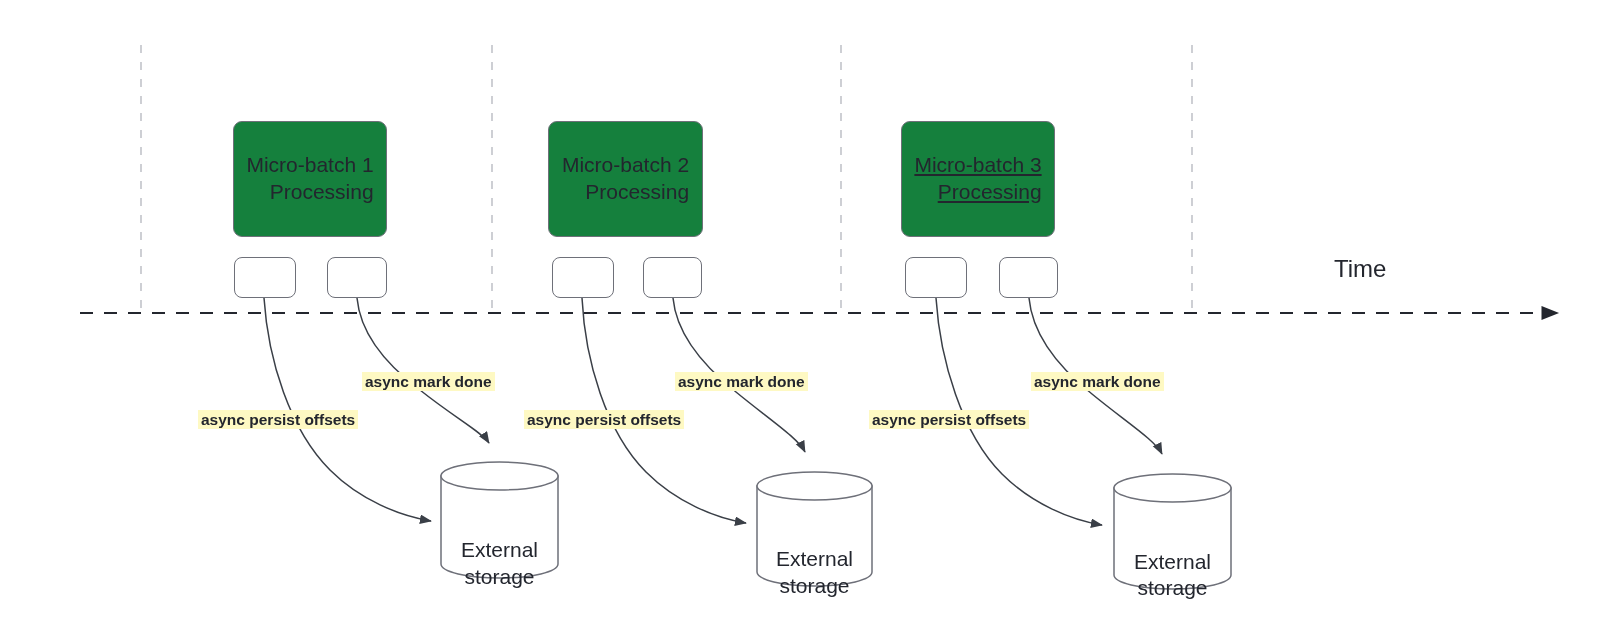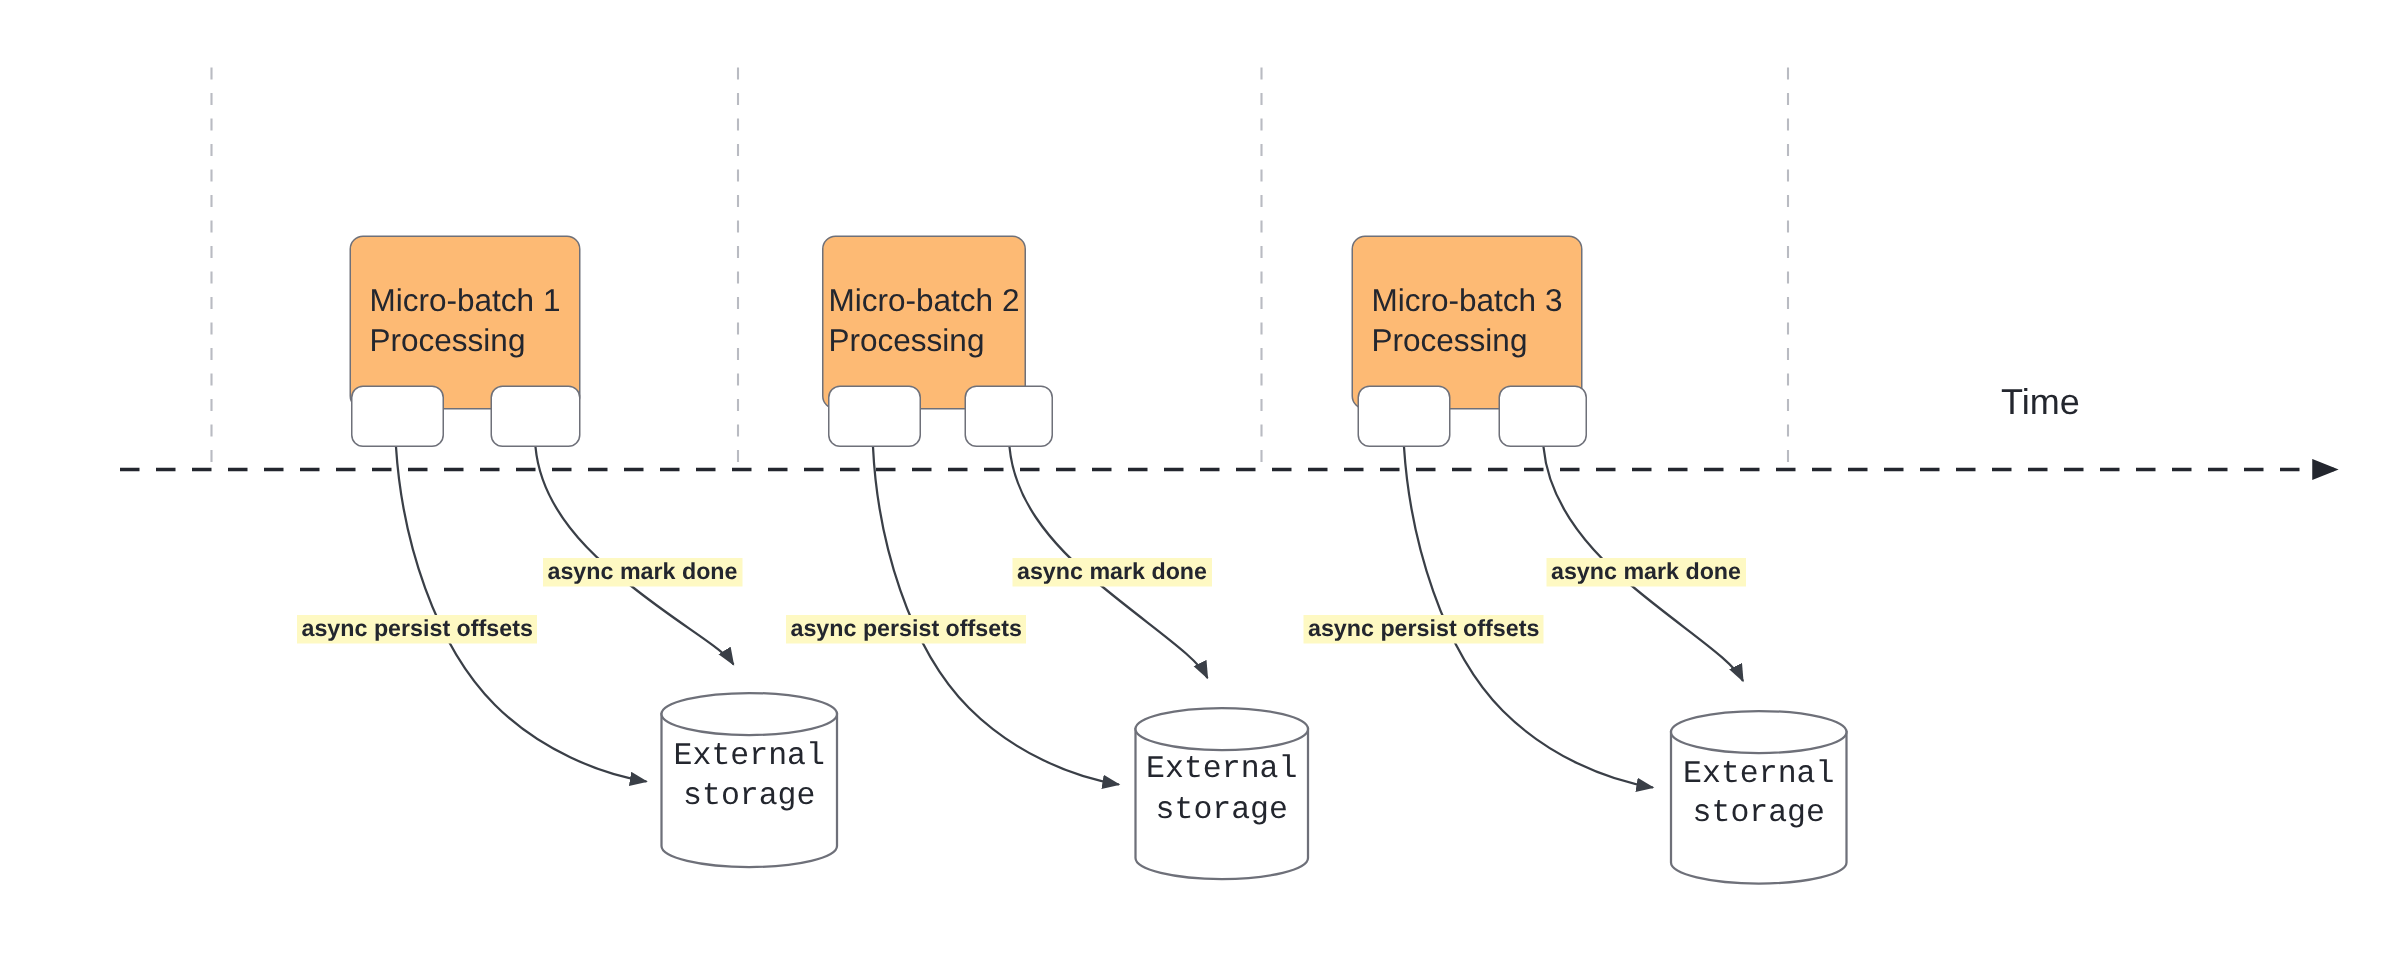--- a/index.html
+++ b/index.html
@@ -22,31 +22,30 @@
     left: 0;
     top: 0;
     width: 1600px;
     height: 642px;
   }
   .node-box {
     position: absolute;
     box-sizing: border-box;
     border: 1.3px solid #6e7079;
     border-radius: 9px;
-    background: #fdba74;
+    background: #15803d;
     display: flex;
     align-items: center;
     justify-content: center;
-    text-align: left;
+    text-align: right;
     color: #23262e;
     font-size: 21px;
     line-height: 1.28;
     font-family: "Liberation Sans", sans-serif;
     white-space: pre-line;
-    margin-top: 36px;
   }
   .mini-box {
     position: absolute;
     box-sizing: border-box;
     border: 1.3px solid #6e7079;
     border-radius: 8px;
     background: #ffffff;
   }
   .edge-label {
     position: absolute;
@@ -54,27 +53,28 @@
     font-size: 15.5px;
     font-weight: bold;
     color: #23262e;
     white-space: nowrap;
     background: #fef9c3;
     padding: 1px 3px;
     line-height: 1.1;
   }
   .cyl-label {
     position: absolute;
-    font-family: Liberation Mono, monospace;
+    font-family: Liberation Sans, sans-serif;
     font-size: 21px;
     color: #23262e;
     text-align: center;
     line-height: 1.28;
     white-space: pre-line;
     pointer-events: none;
+    margin-top: 45px;
   }
   .axis-label {
     position: absolute;
     font-family: "Liberation Sans", sans-serif;
     font-size: 24px;
     color: #23262e;
     white-space: nowrap;
   }
 </style>
 </head>
@@ -126,29 +126,29 @@
 
   <div id="boxes-layer">
       <div class="node-box" style="left: 233px; top: 121px; width: 154px; height: 116px;">Micro-batch 1
 Processing</div>
       <div class="mini-box" style="left: 234px; top: 257px; width: 62px; height: 41px;"></div>
       <div class="mini-box" style="left: 327px; top: 257px; width: 60px; height: 41px;"></div>
       <div class="cyl-label" style="left: 441px; top: 492px; width: 117px;">External
 storage</div>
       <div class="edge-label" style="left: 198px; top: 410px;">async persist offsets</div>
       <div class="edge-label" style="left: 362px; top: 372px;">async mark done</div>
-      <div class="node-box" style="left: 548px; top: 121px; width: 136px; height: 116px;">Micro-batch 2
+      <div class="node-box" style="left: 548px; top: 121px; width: 155px; height: 116px;">Micro-batch 2
 Processing</div>
       <div class="mini-box" style="left: 552px; top: 257px; width: 62px; height: 41px;"></div>
       <div class="mini-box" style="left: 643px; top: 257px; width: 59px; height: 41px;"></div>
       <div class="cyl-label" style="left: 757px; top: 501px; width: 115px;">External
 storage</div>
       <div class="edge-label" style="left: 524px; top: 410px;">async persist offsets</div>
       <div class="edge-label" style="left: 675px; top: 372px;">async mark done</div>
-      <div class="node-box" style="left: 901px; top: 121px; width: 154px; height: 116px;">Micro-batch 3
+      <div class="node-box" style="left: 901px; top: 121px; width: 154px; height: 116px; text-decoration: underline;">Micro-batch 3
 Processing</div>
       <div class="mini-box" style="left: 905px; top: 257px; width: 62px; height: 41px;"></div>
       <div class="mini-box" style="left: 999px; top: 257px; width: 59px; height: 41px;"></div>
       <div class="cyl-label" style="left: 1114px; top: 503.5px; width: 117px;">External
 storage</div>
       <div class="edge-label" style="left: 869px; top: 410px;">async persist offsets</div>
       <div class="edge-label" style="left: 1031px; top: 372px;">async mark done</div>
     </div>
 
   <div class="axis-label" id="time-label" style="left: 1334px; top: 255px;">Time</div>

